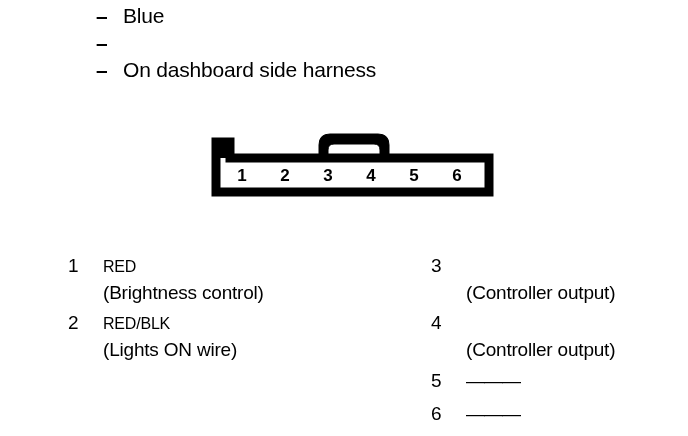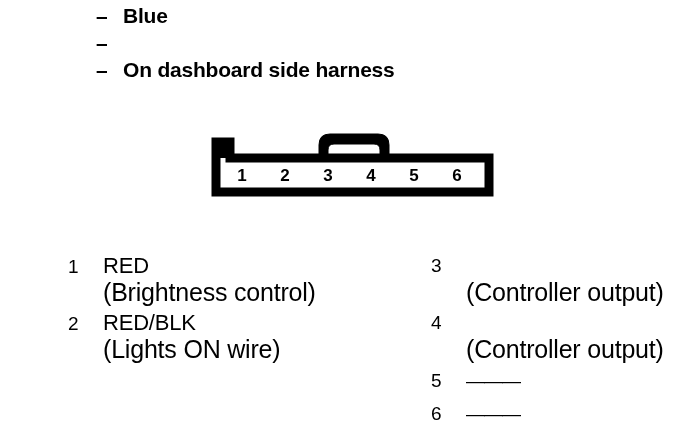--- a/index.html
+++ b/index.html
@@ -34,21 +34,20 @@
     flex: 0 0 27px;
     font-size: 21px;
     line-height: 27px;
     font-weight: 600;
   }
   .bullet-text {
     font-size: 21px;
     line-height: 27px;
     letter-spacing: -0.2px;
     white-space: nowrap;
-    font-weight: bold;
   }
 
   
   .connector {
     position: absolute;
     left: 210px;
     top: 112px;
     width: 285px;
     height: 85px;
   }
@@ -85,28 +84,28 @@
     display: flex;
     align-items: baseline;
     height: 27px;
   }
   .legend-num {
     flex: 0 0 35px;
     font-size: 19px;
     line-height: 27px;
   }
   .legend-name {
-    font-size: 22px;
+    font-size: 16px;
     line-height: 27px;
     white-space: nowrap;
     letter-spacing: -0.2px;
   }
   .legend-desc {
     padding-left: 35px;
-    font-size: 25px;
+    font-size: 19px;
     line-height: 27px;
     white-space: nowrap;
     letter-spacing: -0.2px;
   }
   .legend-empty-line {
     display: flex;
     align-items: center;
     height: 30px;
   }
   .legend-empty-num {

